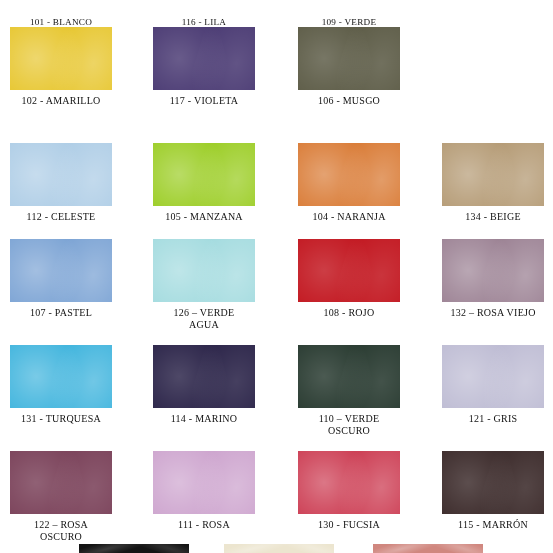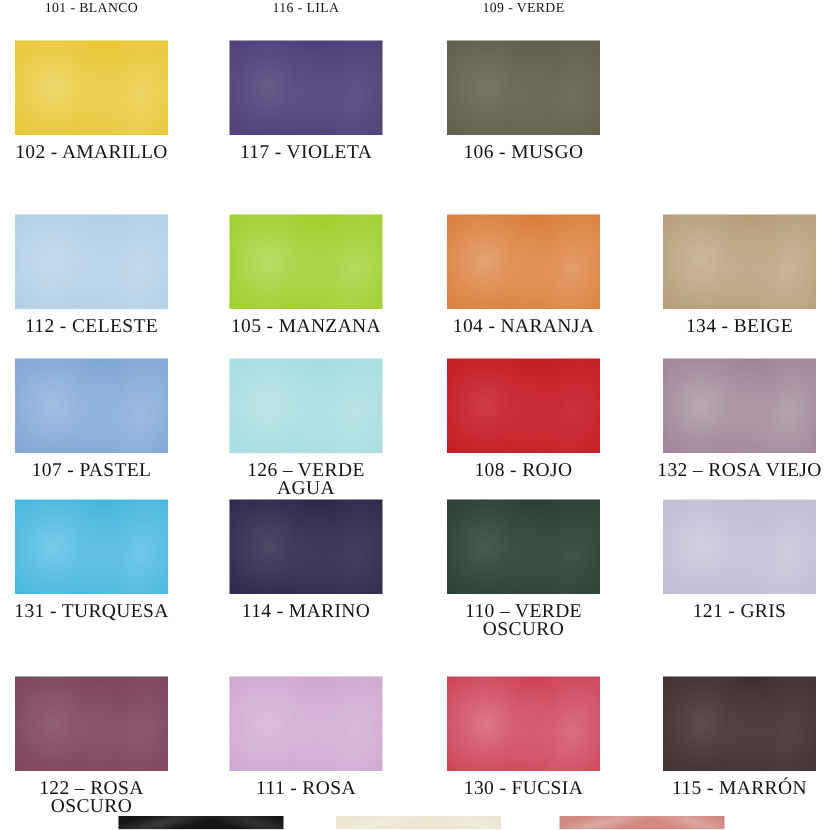--- a/index.html
+++ b/index.html
@@ -88,38 +88,38 @@
                 rgba(255,255,255,0.17) 0%,
                 rgba(255,255,255,0.07) 40%,
                 rgba(255,255,255,0) 75%); }
   .chip.dark::after  { background: radial-gradient(ellipse at 50% 55%,
                 rgba(255,255,255,0.13) 0%,
                 rgba(255,255,255,0.05) 45%,
                 rgba(255,255,255,0) 78%); }
 
   .chip-label {
     margin-top: 5px;
-    font-size: 13px;
+    font-size: 10px;
     letter-spacing: 0.25px;
     line-height: 11.5px;
     white-space: pre-line;
     color: #121212;
   }
 
   
   .partial-top {
     position: absolute;
     left: 0;
     top: 0;
     width: 553px;
     height: 14px;
   }
   .partial-top .swatch-cell { top: 0; }
   .partial-top .chip-label {
-    margin-top: 0;
+    margin-top: 17px;
     font-size: 9.2px;
     line-height: 11.5px;
   }
 
   .partial-bottom {
     position: absolute;
     left: 0;
     bottom: 0;
     width: 553px;
     height: 9px;
@@ -203,21 +203,21 @@
     <div class="swatch-cell col2">
       <div class="chip dark" style="background-color: rgb(194, 22, 31);"></div>
       <div class="chip-label">108 - ROJO</div>
     </div>
     <div class="swatch-cell col3">
       <div class="chip" style="background-color: rgb(155, 129, 147);"></div>
       <div class="chip-label">132 – ROSA VIEJO</div>
     </div>
   </div>
 
-  <div class="swatch-row" style="top:333px;">
+  <div class="swatch-row" style="top:345px;">
     <div class="swatch-cell col0">
       <div class="chip" style="background-color: rgb(63, 180, 221);"></div>
       <div class="chip-label">131 - TURQUESA</div>
     </div>
     <div class="swatch-cell col1">
       <div class="chip dark" style="background-color: rgb(42, 35, 72);"></div>
       <div class="chip-label">114 - MARINO</div>
     </div>
     <div class="swatch-cell col2">
       <div class="chip dark" style="background-color: rgb(39, 57, 47);"></div>

